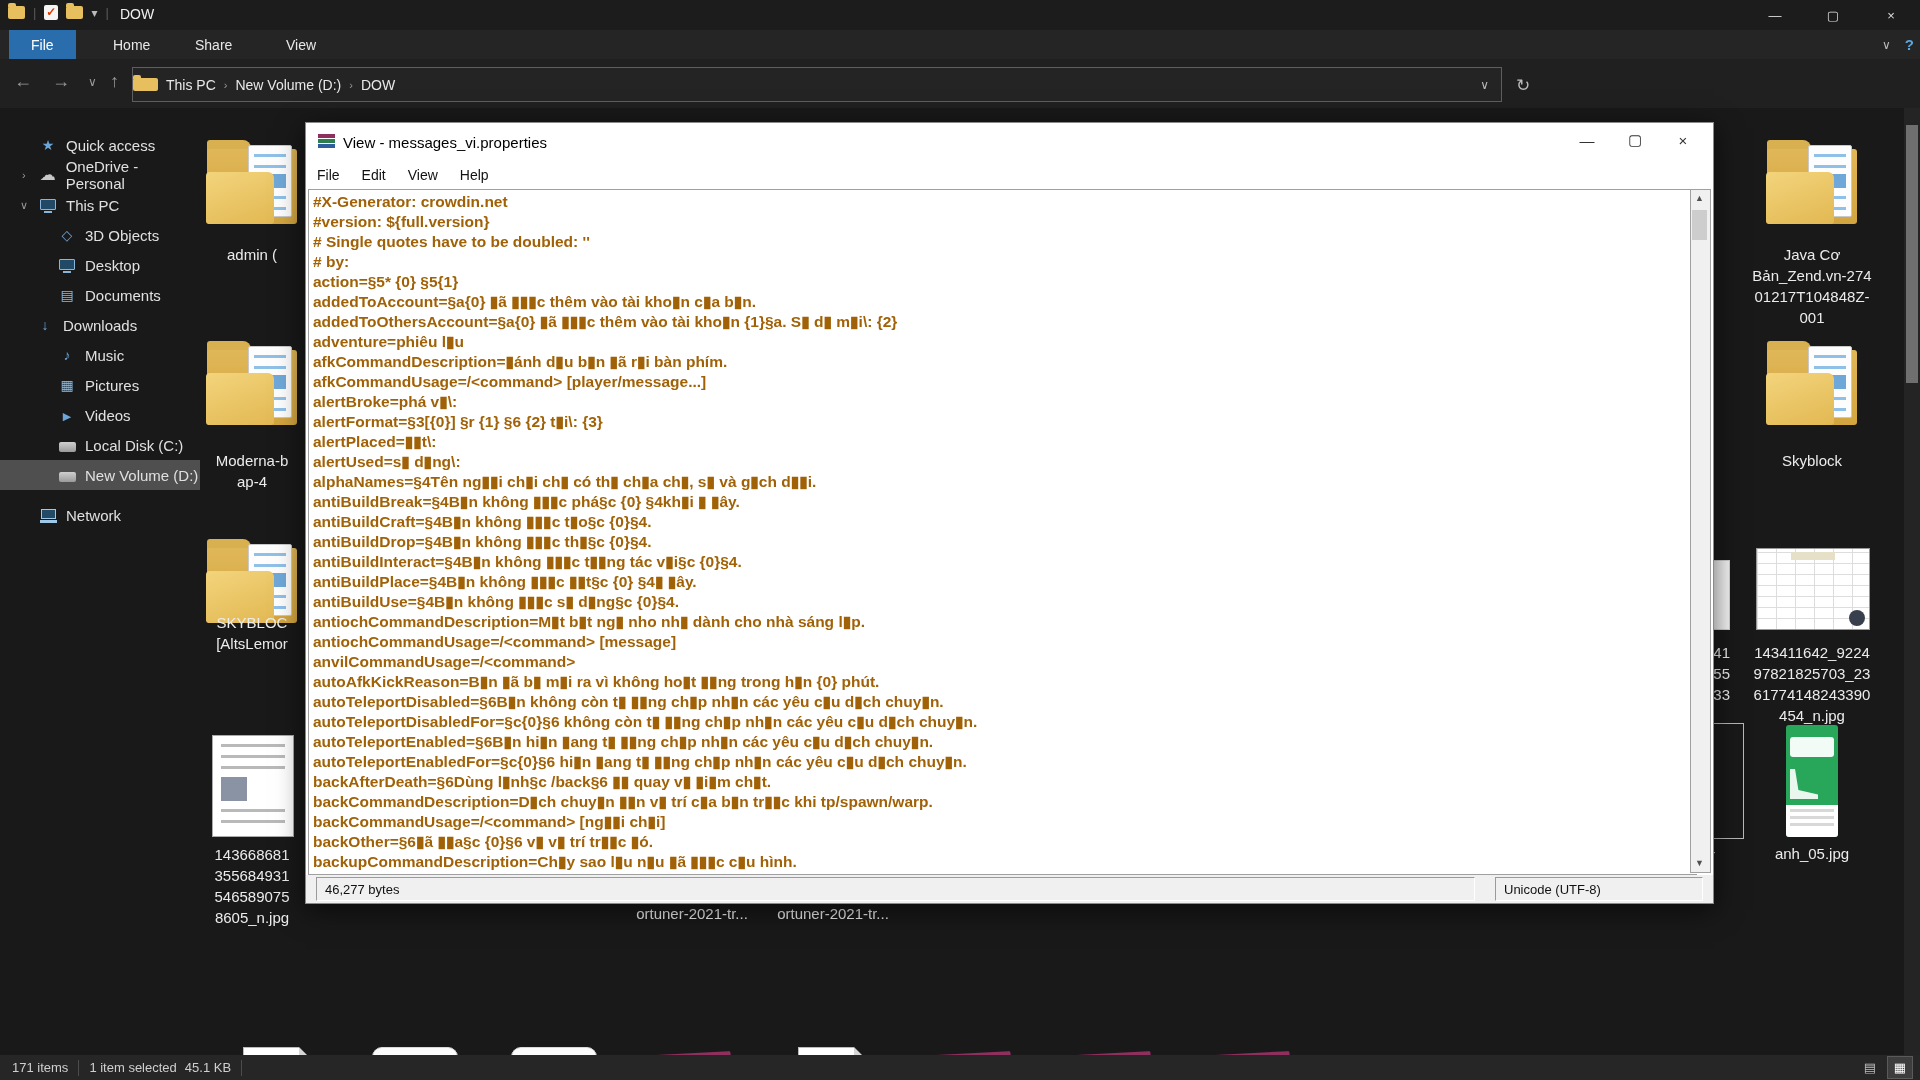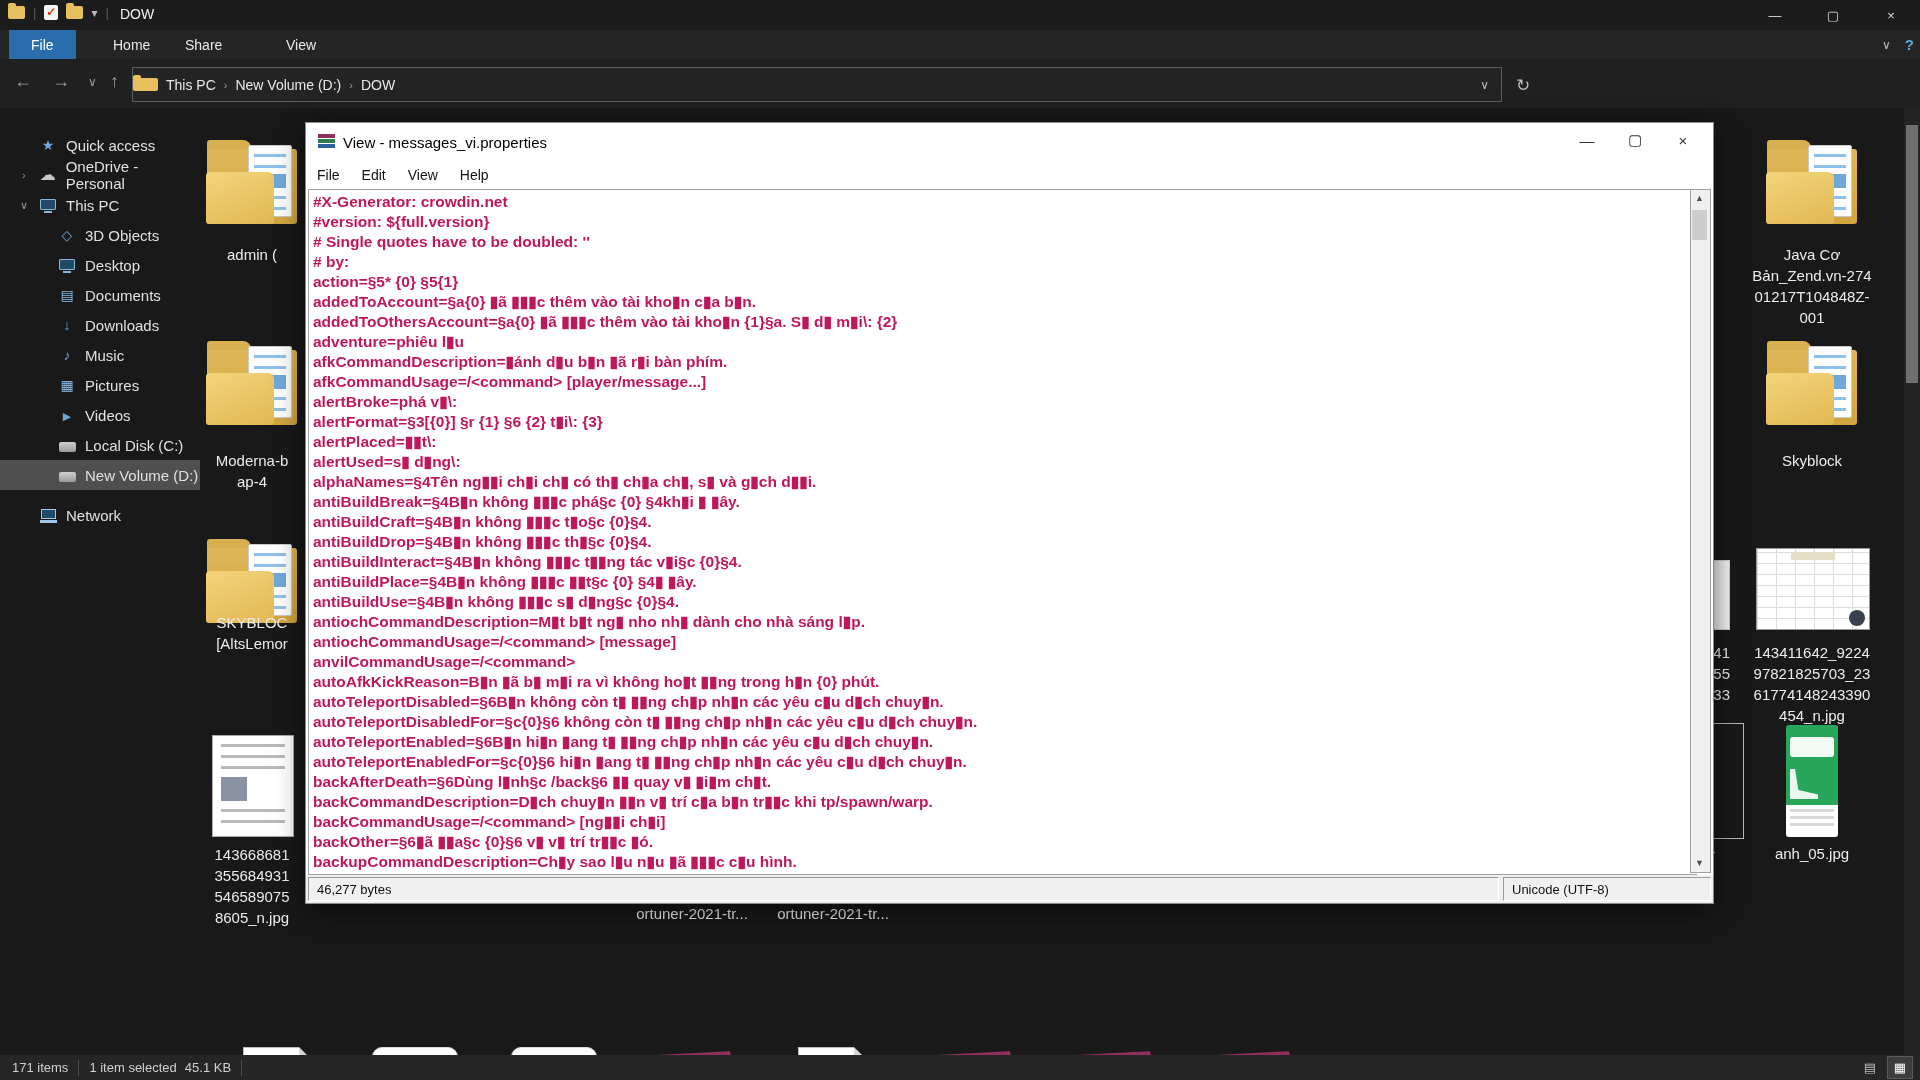--- a/index.html
+++ b/index.html
@@ -97,26 +97,26 @@
   .outline-box{position:absolute;border:1px solid #b8b8b8;}
   
   #viewer{position:absolute;left:305px;top:122px;width:1407px;height:780px;background:#fff;border:1px solid #8a8a8a;box-shadow:0 6px 26px rgba(0,0,0,.6);}
   #viewer .vtitle{position:absolute;left:0;top:0;right:0;height:38px;background:#fff;display:flex;align-items:center;color:#000;font-size:15px;}
   .rarmini{width:17px;height:17px;position:relative;margin:0 8px 0 12px;}
   .rarmini i{position:absolute;left:0;width:17px;height:4px;}
   .vcap{position:absolute;top:4px;width:32px;height:26px;display:flex;align-items:center;justify-content:center;color:#333;font-size:15px;}
   #viewer .vmenu{position:absolute;left:0;top:38px;right:0;height:28px;background:#fff;display:flex;align-items:center;font-size:14px;color:#111;}
   #viewer .vmenu span{padding:0 11px;}
   #vtext{position:absolute;left:2px;top:66px;width:1384px;height:682px;background:#fff;border:1px solid #a0a0a0;border-right:none;overflow:hidden;
-     font-family:"Liberation Sans",sans-serif;font-weight:700;font-size:15.5px;line-height:20px;color:#be185d;padding:2px 0 0 4px;white-space:pre;}
+     font-family:"Liberation Sans",sans-serif;font-weight:700;font-size:15.5px;line-height:20px;color:#a16207;padding:2px 0 0 4px;white-space:pre;}
   #vsb{position:absolute;right:2px;top:66px;width:19px;height:682px;background:#f0f0f0;border:1px solid #a0a0a0;}
   #vsb .ar{position:absolute;left:0;width:17px;height:17px;text-align:center;font-size:9px;color:#505050;line-height:17px;background:#f0f0f0;}
   #vsb .thumb{position:absolute;left:1px;top:20px;width:15px;height:30px;background:#cdcdcd;}
   #vstatus{position:absolute;left:0;bottom:0;right:0;height:28px;background:#f0f0f0;display:flex;font-size:13px;color:#111;align-items:center;}
-  .vcell{height:22px;margin:2px;border:1px solid;border-color:#9a9a9a #fff #fff #9a9a9a;display:flex;align-items:center;padding:0 8px;}
+  .vcell{height:22px;margin:10px;border:1px solid;border-color:#9a9a9a #fff #fff #9a9a9a;display:flex;align-items:center;padding:0 8px;}
   
   #statusbar{position:absolute;left:0;top:1055px;width:1920px;height:25px;background:#262626;color:#cfcfcf;font-size:13px;display:flex;align-items:center;}
   .sb-sep{width:1px;height:16px;background:#4c4c4c;margin:0 10px;}
   .sb-icons{position:absolute;right:8px;top:2px;display:flex;gap:6px;}
   .sb-ic{width:24px;height:21px;display:flex;align-items:center;justify-content:center;color:#bfbfbf;font-size:13px;}
   .sb-ic.on{background:#3d3d3d;outline:1px solid #5a5a5a;color:#fff;}
 </style>
 </head>
 <body>
 
@@ -134,21 +134,21 @@
     <span class="cap-btn">—</span>
     <span class="cap-btn">▢</span>
     <span class="cap-btn">×</span>
   </div>
 </div>
 
 <div id="ribbon">
   <div id="ribbon-tabs">
       <div class="rtab active" style="left: 9px;">File</div>
       <div class="rtab" style="left: 91px;">Home</div>
-      <div class="rtab" style="left: 163px;">Share</div>
+      <div class="rtab" style="left: 173px;">Share</div>
       <div class="rtab" style="left: 264px;">View</div>
     </div>
   <div class="ribbon-right">
     <span class="chev">∨</span>
     <span class="help-q">?</span>
   </div>
 </div>
 
 <div id="navbar">
   <span class="nav-btn" style="left:14px">←</span>
@@ -190,21 +190,21 @@
       <span>3D Objects</span>
     </div>
     <div class="side-item" style="padding-left: 58px;">
       <span class="ic ic-monitor"></span>
       <span>Desktop</span>
     </div>
     <div class="side-item" style="padding-left: 58px;">
       <span class="ic ic-doc"></span>
       <span>Documents</span>
     </div>
-    <div class="side-item" style="padding-left: 58px;">
+    <div class="side-item" style="padding-left: 36px;">
       <span class="ic ic-down"></span>
       <span>Downloads</span>
     </div>
     <div class="side-item" style="padding-left: 58px;">
       <span class="ic ic-music"></span>
       <span>Music</span>
     </div>
     <div class="side-item" style="padding-left: 58px;">
       <span class="ic ic-pic"></span>
       <span>Pictures</span>

